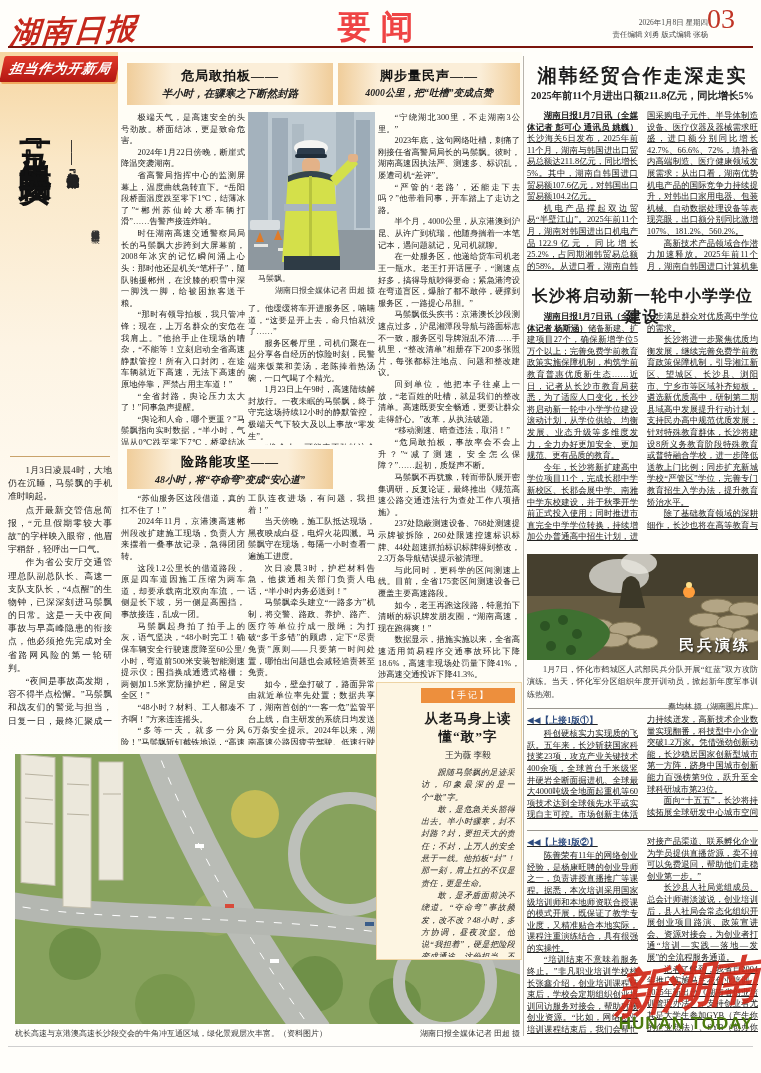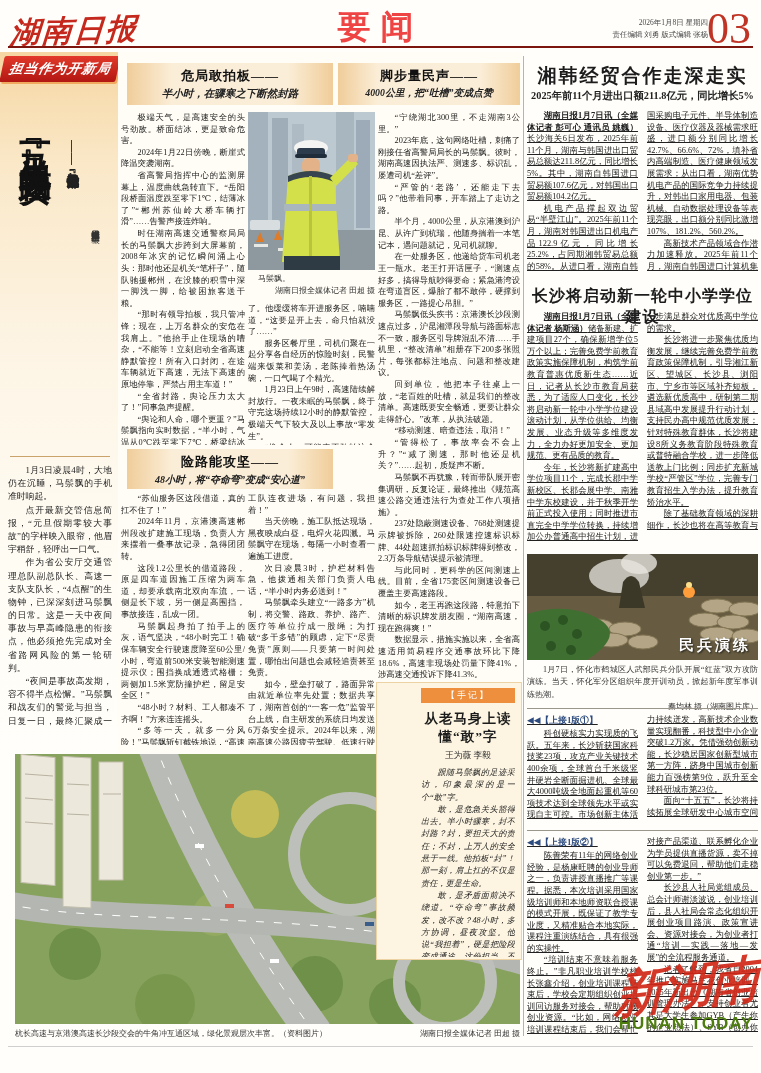--- a/index.html
+++ b/index.html
@@ -4,21 +4,21 @@
 <style>
   html,body{margin:0;padding:0;background:#e9e6e0;}
   .page{position:relative;width:761px;height:1073px;margin:0 auto;background:#fffefa;
         overflow:hidden;font-family:"Liberation Serif","DejaVu Serif",serif;color:#1c1c1c;}
   .abs{position:absolute;}
   
   .masthead{left:10px;top:10px;width:180px;height:36px;font-size:30px;font-weight:bold;
             font-style:italic;color:#c5281c;transform:rotate(-2deg) skewX(-6deg);letter-spacing:2px;}
   .section-title{left:0;right:0;top:5px;text-align:center;font-size:33px;font-weight:900;letter-spacing:10px;color:#ef4444;}
   .dateline{left:520px;top:17px;width:188px;text-align:right;font-size:7.5px;line-height:1.55;color:#4a4a4a;}
-  .pagenum{left:707px;top:3px;width:50px;font-size:44px;color:#c03425;font-weight:normal;}
+  .pagenum{left:707px;top:3px;width:50px;font-size:28px;color:#c03425;font-weight:normal;}
   .toprule{left:8px;top:46px;width:745px;height:2px;background:#7c150d;}
   .bottomrule{left:8px;top:1046px;width:745px;height:1px;background:#cfcfcf;}
   
   .leftbg{left:0;top:52px;width:118px;height:704px;
           background:linear-gradient(180deg,#f6d6a2 0%,#fae8c8 16%,#fdf4e4 42%,#fffcf4 72%,#fffefa 100%);}
   .topband{left:6px;top:58px;width:512px;height:21px;transform:skewX(-18deg);transform-origin:left center;
            background:linear-gradient(90deg,#ef8430 0%,#f6bc74 14%,#fbe6c6 38%,#fdf4e4 62%,rgba(253,244,228,0) 95%);}
   .ribbon{left:2px;top:56px;width:116px;height:26px;transform:skewX(-12deg);border-radius:2px;
           background:linear-gradient(180deg,#e2392a,#b21712);box-shadow:2px 2px 0 #f0a95e;
           color:#fff;font-weight:bold;font-style:italic;font-size:13.5px;letter-spacing:1px;
@@ -180,21 +180,21 @@
     </div>
   <div class="abs bodytext para" style="left:378px;top:112px;width:142px;height:567px;">
       <p>“宁绕湖北300里，不走湖南3公里。”</p>
       <p>2023年底，这句网络吐槽，刺痛了刚接任省高警局局长的马鬃飘。彼时，湖南高速因执法严、测速多、标识乱，屡遭司机“差评”。</p>
       <p>“严管的‘老路’，还能走下去吗？”他带着同事，开车踏上了走访之路。</p>
       <p>半个月，4000公里，从京港澳到沪昆、从许广到杭瑞，他随身揣着一本笔记本，遇问题就记，见司机就聊。</p>
       <p>在一处服务区，他递给货车司机老王一瓶水。老王打开话匣子，“测速点好多，搞得导航吵得要命；紧急港湾设在弯道盲区，爆胎了都不敢停，硬撑到服务区，一路提心吊胆。”</p>
       <p>马鬃飘低头疾书：京港澳长沙段测速点过多，沪昆湘潭段导航与路面标志不一致，服务区引导牌混乱不清……手机里，“整改清单”相册存下200多张照片，每张都标注地点、问题和整改建议。</p>
       <p>回到单位，他把本子往桌上一放，“老百姓的吐槽，就是我们的整改清单。高速既要安全畅通，更要让群众走得舒心。”改革，从执法破题。</p>
       <p>“移动测速、暗查违法，取消！”</p>
-      <p>“管得松了，事故率会不会上升？”“减了测速，那时他还是机关？”……起初，质疑声不断。</p>
+      <p>“危局敢拍板，事故率会不会上升？”“减了测速，安全怎么保障？”……起初，质疑声不断。</p>
       <p>马鬃飘不再犹豫，转而带队展开密集调研，反复论证，最终推出《规范高速公路交通违法行为查处工作八项措施》。</p>
       <p>237处隐蔽测速设备、768处测速提示牌被拆除，260处限速控速标识标牌、44处超速抓拍标识标牌得到整改，2.3万条导航错误提示被清理。</p>
       <p>与此同时，更科学的区间测速上线。目前，全省175套区间测速设备已覆盖主要高速路段。</p>
       <p>如今，老王再跑这段路，特意拍下清晰的标识牌发朋友圈，“湖南高速，现在跑得爽！”</p>
       <p>数据显示，措施实施以来，全省高速适用简易程序交通事故环比下降18.6%，高速非现场处罚量下降41%，涉高速交通投诉下降41.3%。</p>
     </div>
 
   <div class="abs nb" style="left:376px;top:682px;width:146px;height:278px;padding-left:44px;">
     <div class="nb-bar">【手记】</div>
     <div class="nb-title">从老马身上读懂“敢”字</div>

